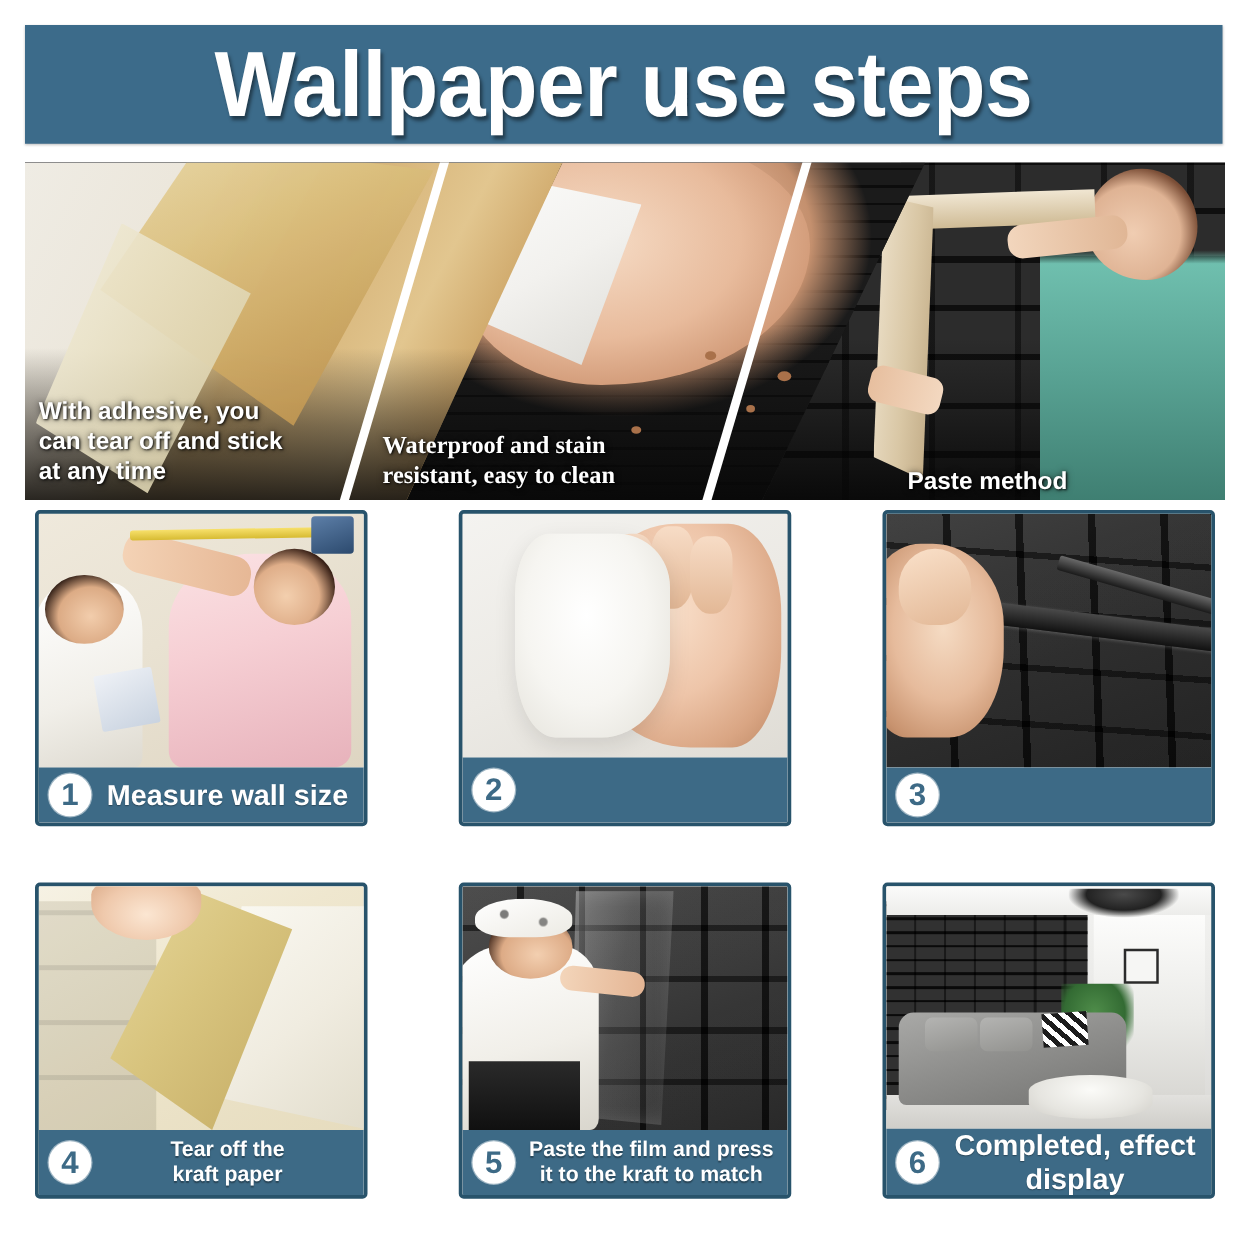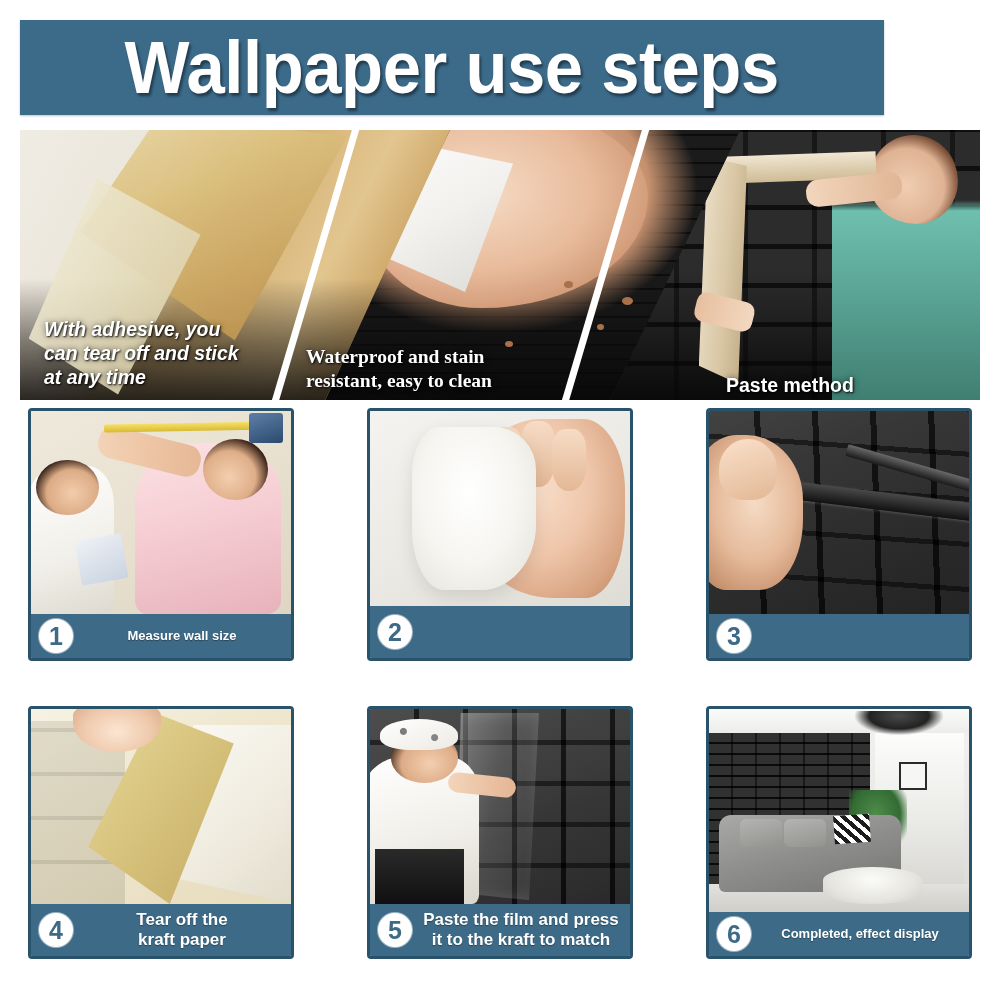--- a/index.html
+++ b/index.html
@@ -6,21 +6,21 @@
   html, body {
     width: 1000px; height: 1000px;
     background: #ffffff;
     font-family: "Liberation Sans", sans-serif;
     overflow: hidden;
   }
   #page { position: relative; width: 1000px; height: 1000px; background:#fff; }
 
   
   .header-bar {
-    position: absolute; left: 20px; top: 20px; width: 864px; height: 95px;
+    position: absolute; left: 20px; top: 20px; width: 958px; height: 95px;
     background: #3c6b8a;
     display: flex; align-items: center; justify-content: center;
     box-shadow: 0 1px 2px rgba(0,0,0,.25);
   }
   .header-title {
     color: #ffffff;
     font-size: 74px;
     font-weight: bold;
     letter-spacing: -0.5px;
     line-height: 1;
@@ -136,21 +136,21 @@
   }
   #cut1 { left: 292px; transform: rotate(16.5deg); transform-origin: center; }
   #cut2 { left: 582px; transform: rotate(16.5deg); transform-origin: center; }
 
   .hero-cap {
     position:absolute; z-index:7; color:#ffffff; font-weight:bold;
     font-size: 19.5px; line-height: 1.22;
     text-shadow: 1px 1px 2px rgba(0,0,0,.85), 0 0 6px rgba(0,0,0,.6);
     white-space: pre-line;
   }
-  #cap1 { left: 24px; top: 188px; font-style: italic; }
+  #cap1 { left: 11px; top: 188px; }
   #cap2 { left: 286px; top: 215px; font-family: Liberation Serif, serif; }
   #cap3 { left: 706px; top: 244px; }
 
   
   .grid { position:absolute; left: 0; top: 408px; width: 1000px; }
   .row { position:relative; height: 298px; }
   .card {
     position:absolute; width: 266px; height: 253px;
     border: 3px solid #28536b; border-radius: 4px;
     background:#f2f0eb; overflow:hidden;
@@ -172,21 +172,21 @@
     background:#ffffff; color:#3d6a86;
     font-size: 25px; font-weight: bold; line-height: 34px; text-align:center;
     margin-right: 6px;
     box-shadow: 0 0 0 1px rgba(255,255,255,.5);
   }
   .cap-text {
     color:#ffffff; font-weight:bold; font-size: 17px; line-height:1.15;
     white-space: pre-line; flex:1 1 auto; text-align:center; padding-right:6px;
     text-shadow: 0 1px 1px rgba(0,0,0,.35);
   }
-  .cap-text.one { font-size: 13px; }
+  .cap-text.one { font-size: 23px; }
 
   
   
   .p1 .art { background: linear-gradient(150deg,#efe9dc 0%, #e9e2d2 45%, #ded5c2 100%); }
   .p1 .tape { position:absolute; left:28%; top:6%; width:64%; height:8px;
     background: linear-gradient(180deg,#f7e06a,#d7bb32); border-radius:2px; transform:rotate(-1deg); }
   .p1 .tapebox { position:absolute; right:3%; top:1%; width:13%; height:15%;
     background: linear-gradient(160deg,#5d7fa8,#2c4a6e); border-radius:3px; }
   .p1 .man { position:absolute; right:4%; top:16%; width:56%; height:84%;
     background: linear-gradient(165deg,#fbe2e4 0%, #f6cfd4 42%, #e7b2bb 100%);

